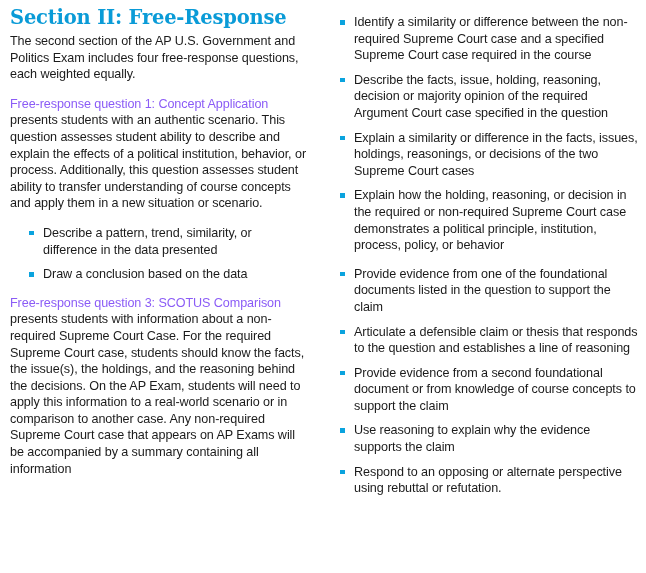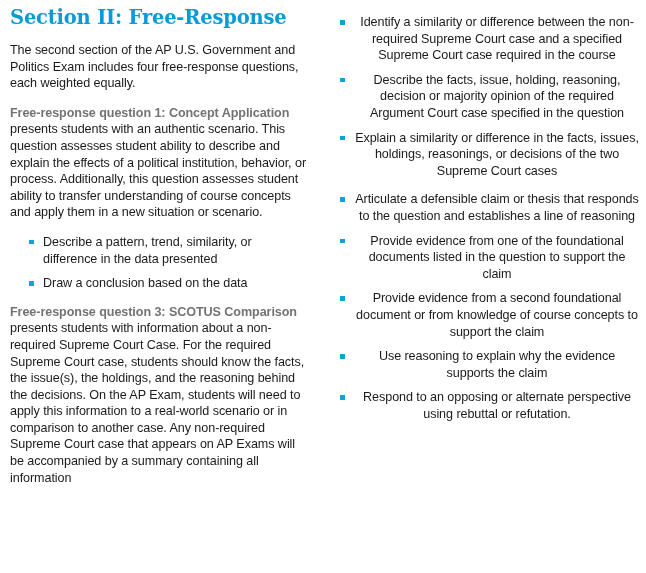--- a/index.html
+++ b/index.html
@@ -48,21 +48,21 @@
     padding-top: 14px;
   }
 
   h1.section-title {
     font-family: "DejaVu Serif", "Liberation Serif", serif;
     font-weight: bold;
     font-size: 19.5px;
     line-height: 22px;
     letter-spacing: -0.2px;
     color: #0a9bd7;
-    margin: 0 0 13px 0;
+    margin: 0 0 4px 0;
     padding: 0;
   }
 
   p.body {
     margin: 0 0 13px 0;
     font-size: 12.6px;
     line-height: 16.6px;
     letter-spacing: -0.08px;
     color: #1b1b1b;
     text-align: left;
@@ -70,22 +70,22 @@
 
   p.body.tight {
     margin-bottom: 11px;
   }
 
   p.body.nogap {
     margin-bottom: 0;
   }
 
   .lead {
-    font-weight: bold;
-    color: #737373;
+    font-weight: normal;
+    color: #8b5cf6;
   }
 
   ul.bullets {
     list-style: none;
     margin: 0 0 12px 0;
     padding: 0 0 0 19px;
   }
 
   ul.bullets.last {
     margin-bottom: 0;
@@ -110,21 +110,20 @@
     position: absolute;
     left: 0;
     top: 6px;
     width: 4.5px;
     height: 4.5px;
     background: #0aa3de;
   }
 
   .col.right ul.bullets {
     padding-left: 13px;
-    text-align: center;
   }
 </style>
 </head>
 <body>
 
 <div class="page">
   <div class="columns">
 
     <div class="col left">
 
@@ -144,26 +143,27 @@
 
     </div>
 
     <div class="col right">
 
 
       <ul class="bullets">
         <li>Identify a similarity or difference between the non-required Supreme Court case and a specified Supreme Court case required in the course</li>
         <li>Describe the facts, issue, holding, reasoning, decision or majority opinion of the required Argument Court case specified in the question</li>
         <li>Explain a similarity or difference in the facts, issues, holdings, reasonings, or decisions of the two Supreme Court cases</li>
+        <li>Explain how the holding, reasoning, or decision in the required or non-required Supreme Court case demonstrates a political principle, institution, process, policy, or behavior</li>
       </ul>
 
 
       <ul class="bullets last">
+        <li>Provide evidence from one of the foundational documents listed in the question to support the claim</li>
         <li>Articulate a defensible claim or thesis that responds to the question and establishes a line of reasoning</li>
-        <li>Provide evidence from one of the foundational documents listed in the question to support the claim</li>
         <li>Provide evidence from a second foundational document or from knowledge of course concepts to support the claim</li>
         <li>Use reasoning to explain why the evidence supports the claim</li>
         <li>Respond to an opposing or alternate perspective using rebuttal or refutation.</li>
       </ul>
 
     </div>
 
   </div>
 </div>
 

